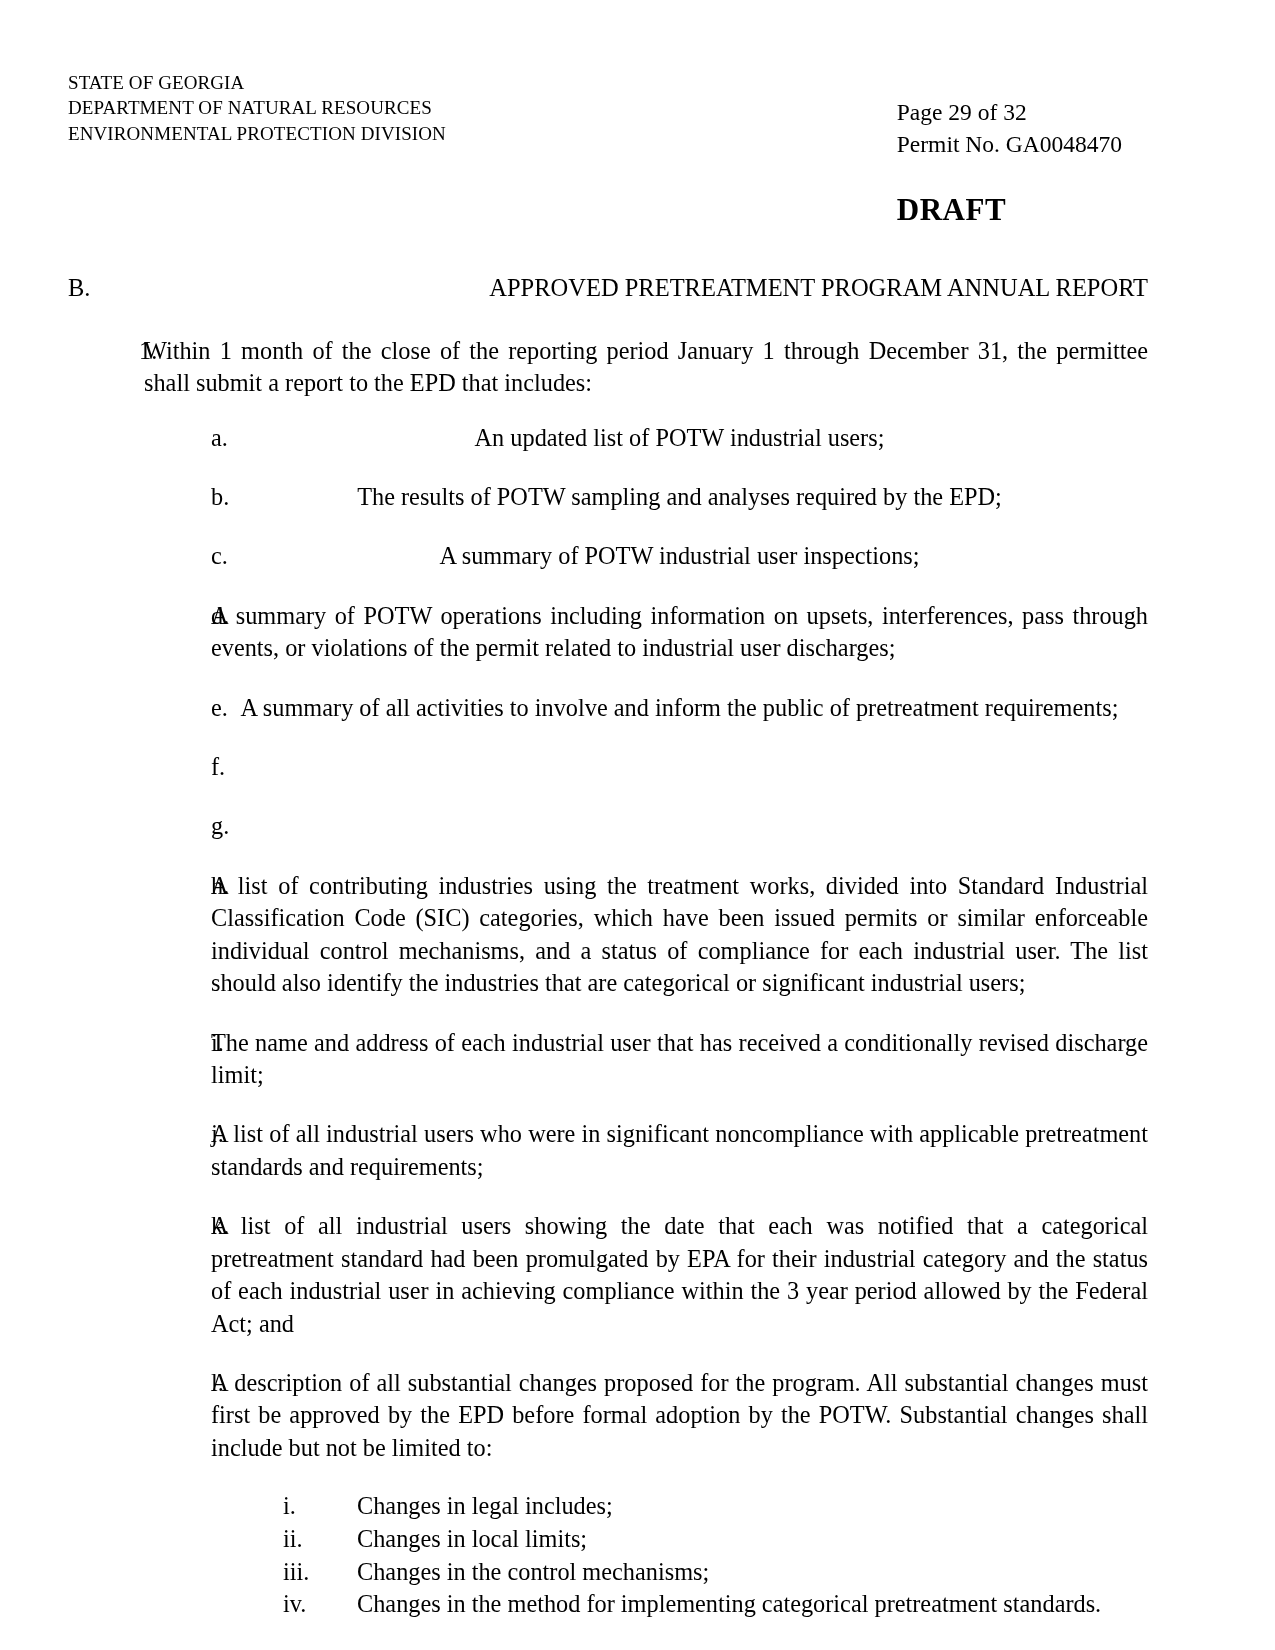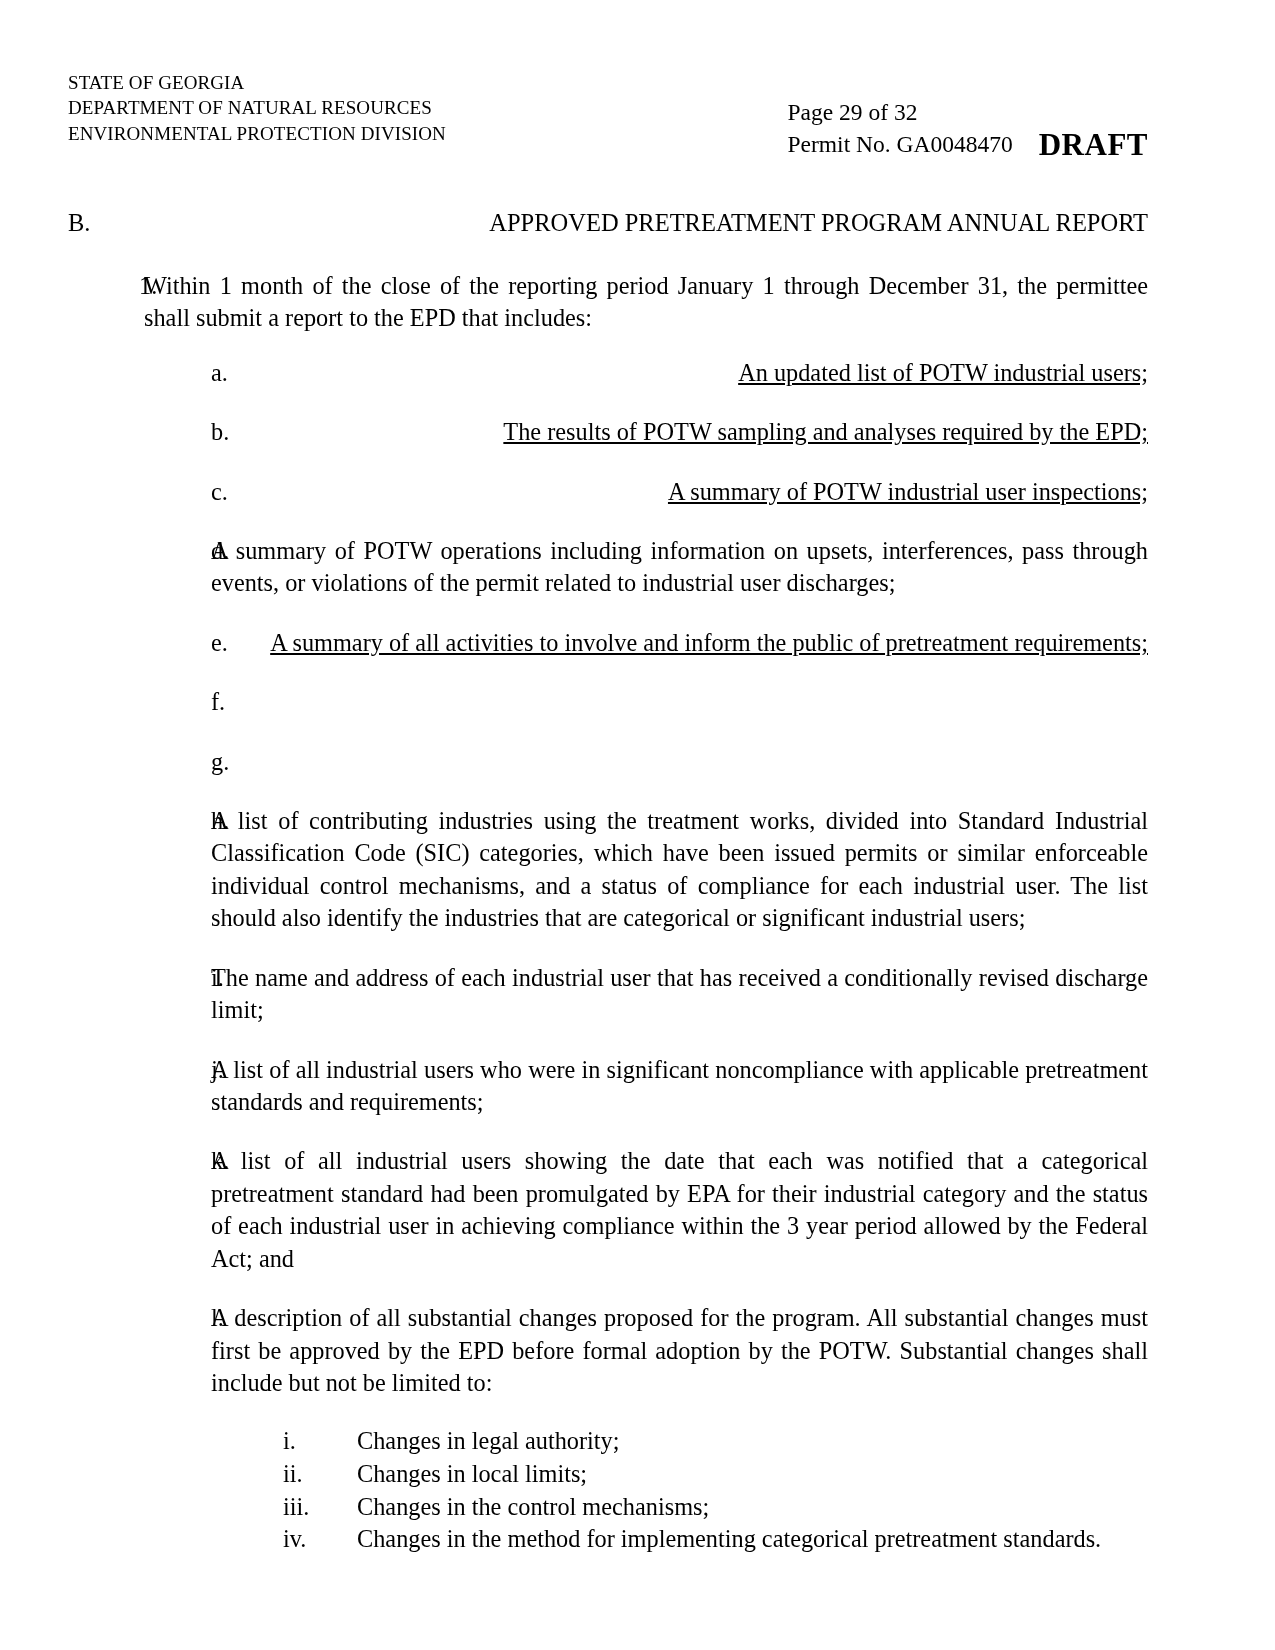--- a/index.html
+++ b/index.html
@@ -40,21 +40,21 @@
     font-size: 19px;
     line-height: 1.33;
     letter-spacing: 0.1px;
     white-space: nowrap;
   }
   .header-left div {
     white-space: nowrap;
   }
   .header-right {
     display: flex;
-    flex-direction: row;
+    flex-direction: column;
     align-items: flex-start;
     margin-top: 26px;
     margin-right: 0px;
     justify-content: flex-end;
   }
   .header-right-lines {
     font-size: 23.5px;
     line-height: 1.38;
     text-align: left;
     white-space: nowrap;
@@ -129,22 +129,21 @@
     padding-left: 143px;
     box-sizing: border-box;
   }
   .item-a .body {
     flex: 1 1 auto;
     padding-left: 0px;
     text-align: justify;
     text-justify: inter-word;
   }
   .item-a .body.nojustify {
-    text-align: right;
-    text-decoration: underline;
+    text-align: center;
   }
 
   
   .roman-list {
     margin-top: 26px;
     margin-left: 215px;
     font-size: 24.3px;
     line-height: 1.345;
   }
   .item-i {
@@ -250,21 +249,21 @@
         <div class="marker">l.</div>
         <div class="body">A description of all substantial changes proposed for the program.  All substantial changes must first be approved by the EPD before formal adoption by the POTW.  Substantial changes shall include but not be limited to:</div>
       </div>
 
     </div>
 
     <div class="roman-list">
 
       <div class="item-i">
         <div class="marker">i.</div>
-        <div class="body">Changes in legal authority;</div>
+        <div class="body">Changes in legal includes;</div>
       </div>
 
       <div class="item-i">
         <div class="marker">ii.</div>
         <div class="body">Changes in local limits;</div>
       </div>
 
       <div class="item-i">
         <div class="marker">iii.</div>
         <div class="body">Changes in the control mechanisms;</div>

